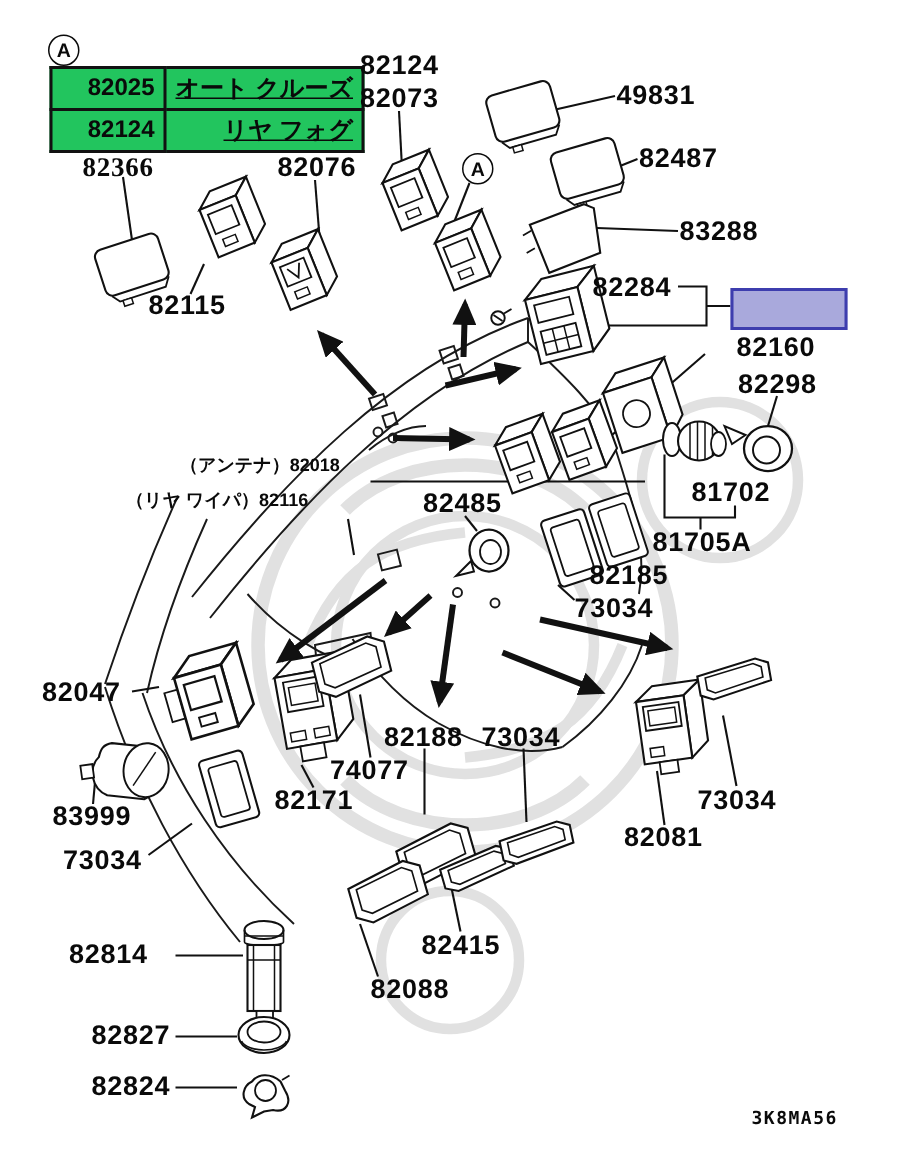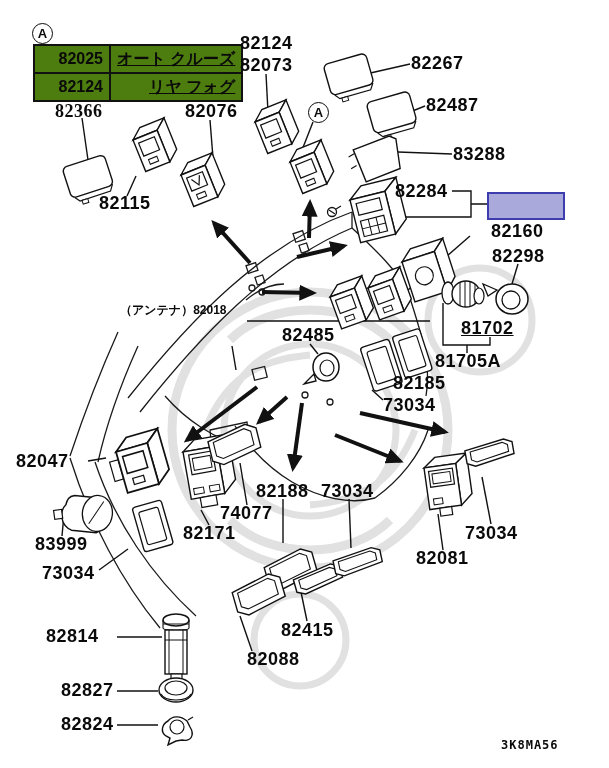--- a/index.html
+++ b/index.html
@@ -6,21 +6,21 @@
   .stage{position:relative;width:609px;height:768px;background:#fff;overflow:hidden;
          font-family:"Liberation Sans",sans-serif;}
   svg.diagram{position:absolute;left:0;top:0;z-index:1;}
   .lbl{position:absolute;z-index:3;font:bold 18px "Liberation Sans",sans-serif;
        color:#0a0a0a;letter-spacing:.5px;white-space:nowrap;line-height:1;}
   .lbl.jp{font-size:12px;letter-spacing:0;}
   .lbl.code{font:bold 12px "DejaVu Sans Mono",monospace;letter-spacing:1px;}
   .marker-a{position:absolute;z-index:3;width:19px;height:19px;border:1.6px solid #0a0a0a;
             border-radius:50%;text-align:center;font:bold 13px "Liberation Sans",sans-serif;
             line-height:19px;color:#0a0a0a;background:#fff;}
-  table.legend{position:absolute;left:33px;top:44px;z-index:3;border-collapse:collapse;background:#4d7c0f;}
+  table.legend{position:absolute;left:33px;top:44px;z-index:3;border-collapse:collapse;background:#22c55e;}
   table.legend td{border:2px solid #111;font:bold 16px "Liberation Sans",sans-serif;color:#0a0a0a;
                   height:26px;padding:0 6px;white-space:nowrap;}
   td.codecell{width:62px;text-align:right;}
   td.namecell{width:112px;text-align:right;text-decoration:underline;}
   .highlight{position:absolute;left:487px;top:192px;width:74px;height:24px;z-index:2;
              background:#a9a9dc;border:2px solid #3d3dae;}
 </style>
 </head>
 <body>
 
@@ -295,36 +295,37 @@
   </tr>
   <tr>
     <td class="codecell">82124</td>
     <td class="namecell">リヤ フォグ</td>
   </tr>
 </tbody>
     </table>
 
 <div class="lbl" style="left:240px;top:34px;">82124</div>
 <div class="lbl" style="left:240px;top:56px;">82073</div>
-<div class="lbl" style="left:411px;top:54px;">82267</div>
+<div class="lbl" style="left:411px;top:54px;">49831</div>
 <div class="lbl" style="left:426px;top:96px;">82487</div>
 <div class="lbl" style="left:55px;top:102px;font-family:Liberation Serif, serif;">82366</div>
 <div class="lbl" style="left:185px;top:102px;">82076</div>
 <div class="lbl" style="left:99px;top:194px;">82115</div>
 <div class="lbl" style="left:453px;top:145px;">83288</div>
 <div class="lbl" style="left:395px;top:182px;">82284</div>
 <div class="lbl" style="left:491px;top:222px;">82160</div>
 <div class="lbl" style="left:492px;top:247px;">82298</div>
 <div class="lbl jp" style="left:120px;top:304px;">（アンテナ）82018</div>
+<div class="lbl jp" style="left:84px;top:327px;">（リヤ ワイパ）82116</div>
 <div class="lbl" style="left:282px;top:326px;">82485</div>
-<div class="lbl" style="left:461px;top:319px;text-decoration:underline;">81702</div>
+<div class="lbl" style="left:461px;top:319px;">81702</div>
 <div class="lbl" style="left:435px;top:352px;">81705A</div>
 <div class="lbl" style="left:393px;top:374px;">82185</div>
 <div class="lbl" style="left:383px;top:396px;">73034</div>
-<div class="lbl" style="left:16px;top:452px;">82047</div>
+<div class="lbl" style="left:28px;top:452px;">82047</div>
 <div class="lbl" style="left:256px;top:482px;">82188</div>
 <div class="lbl" style="left:321px;top:482px;">73034</div>
 <div class="lbl" style="left:220px;top:504px;">74077</div>
 <div class="lbl" style="left:183px;top:524px;">82171</div>
 <div class="lbl" style="left:35px;top:535px;">83999</div>
 <div class="lbl" style="left:42px;top:564px;">73034</div>
 <div class="lbl" style="left:465px;top:524px;">73034</div>
 <div class="lbl" style="left:416px;top:549px;">82081</div>
 <div class="lbl" style="left:281px;top:621px;">82415</div>
 <div class="lbl" style="left:46px;top:627px;">82814</div>

